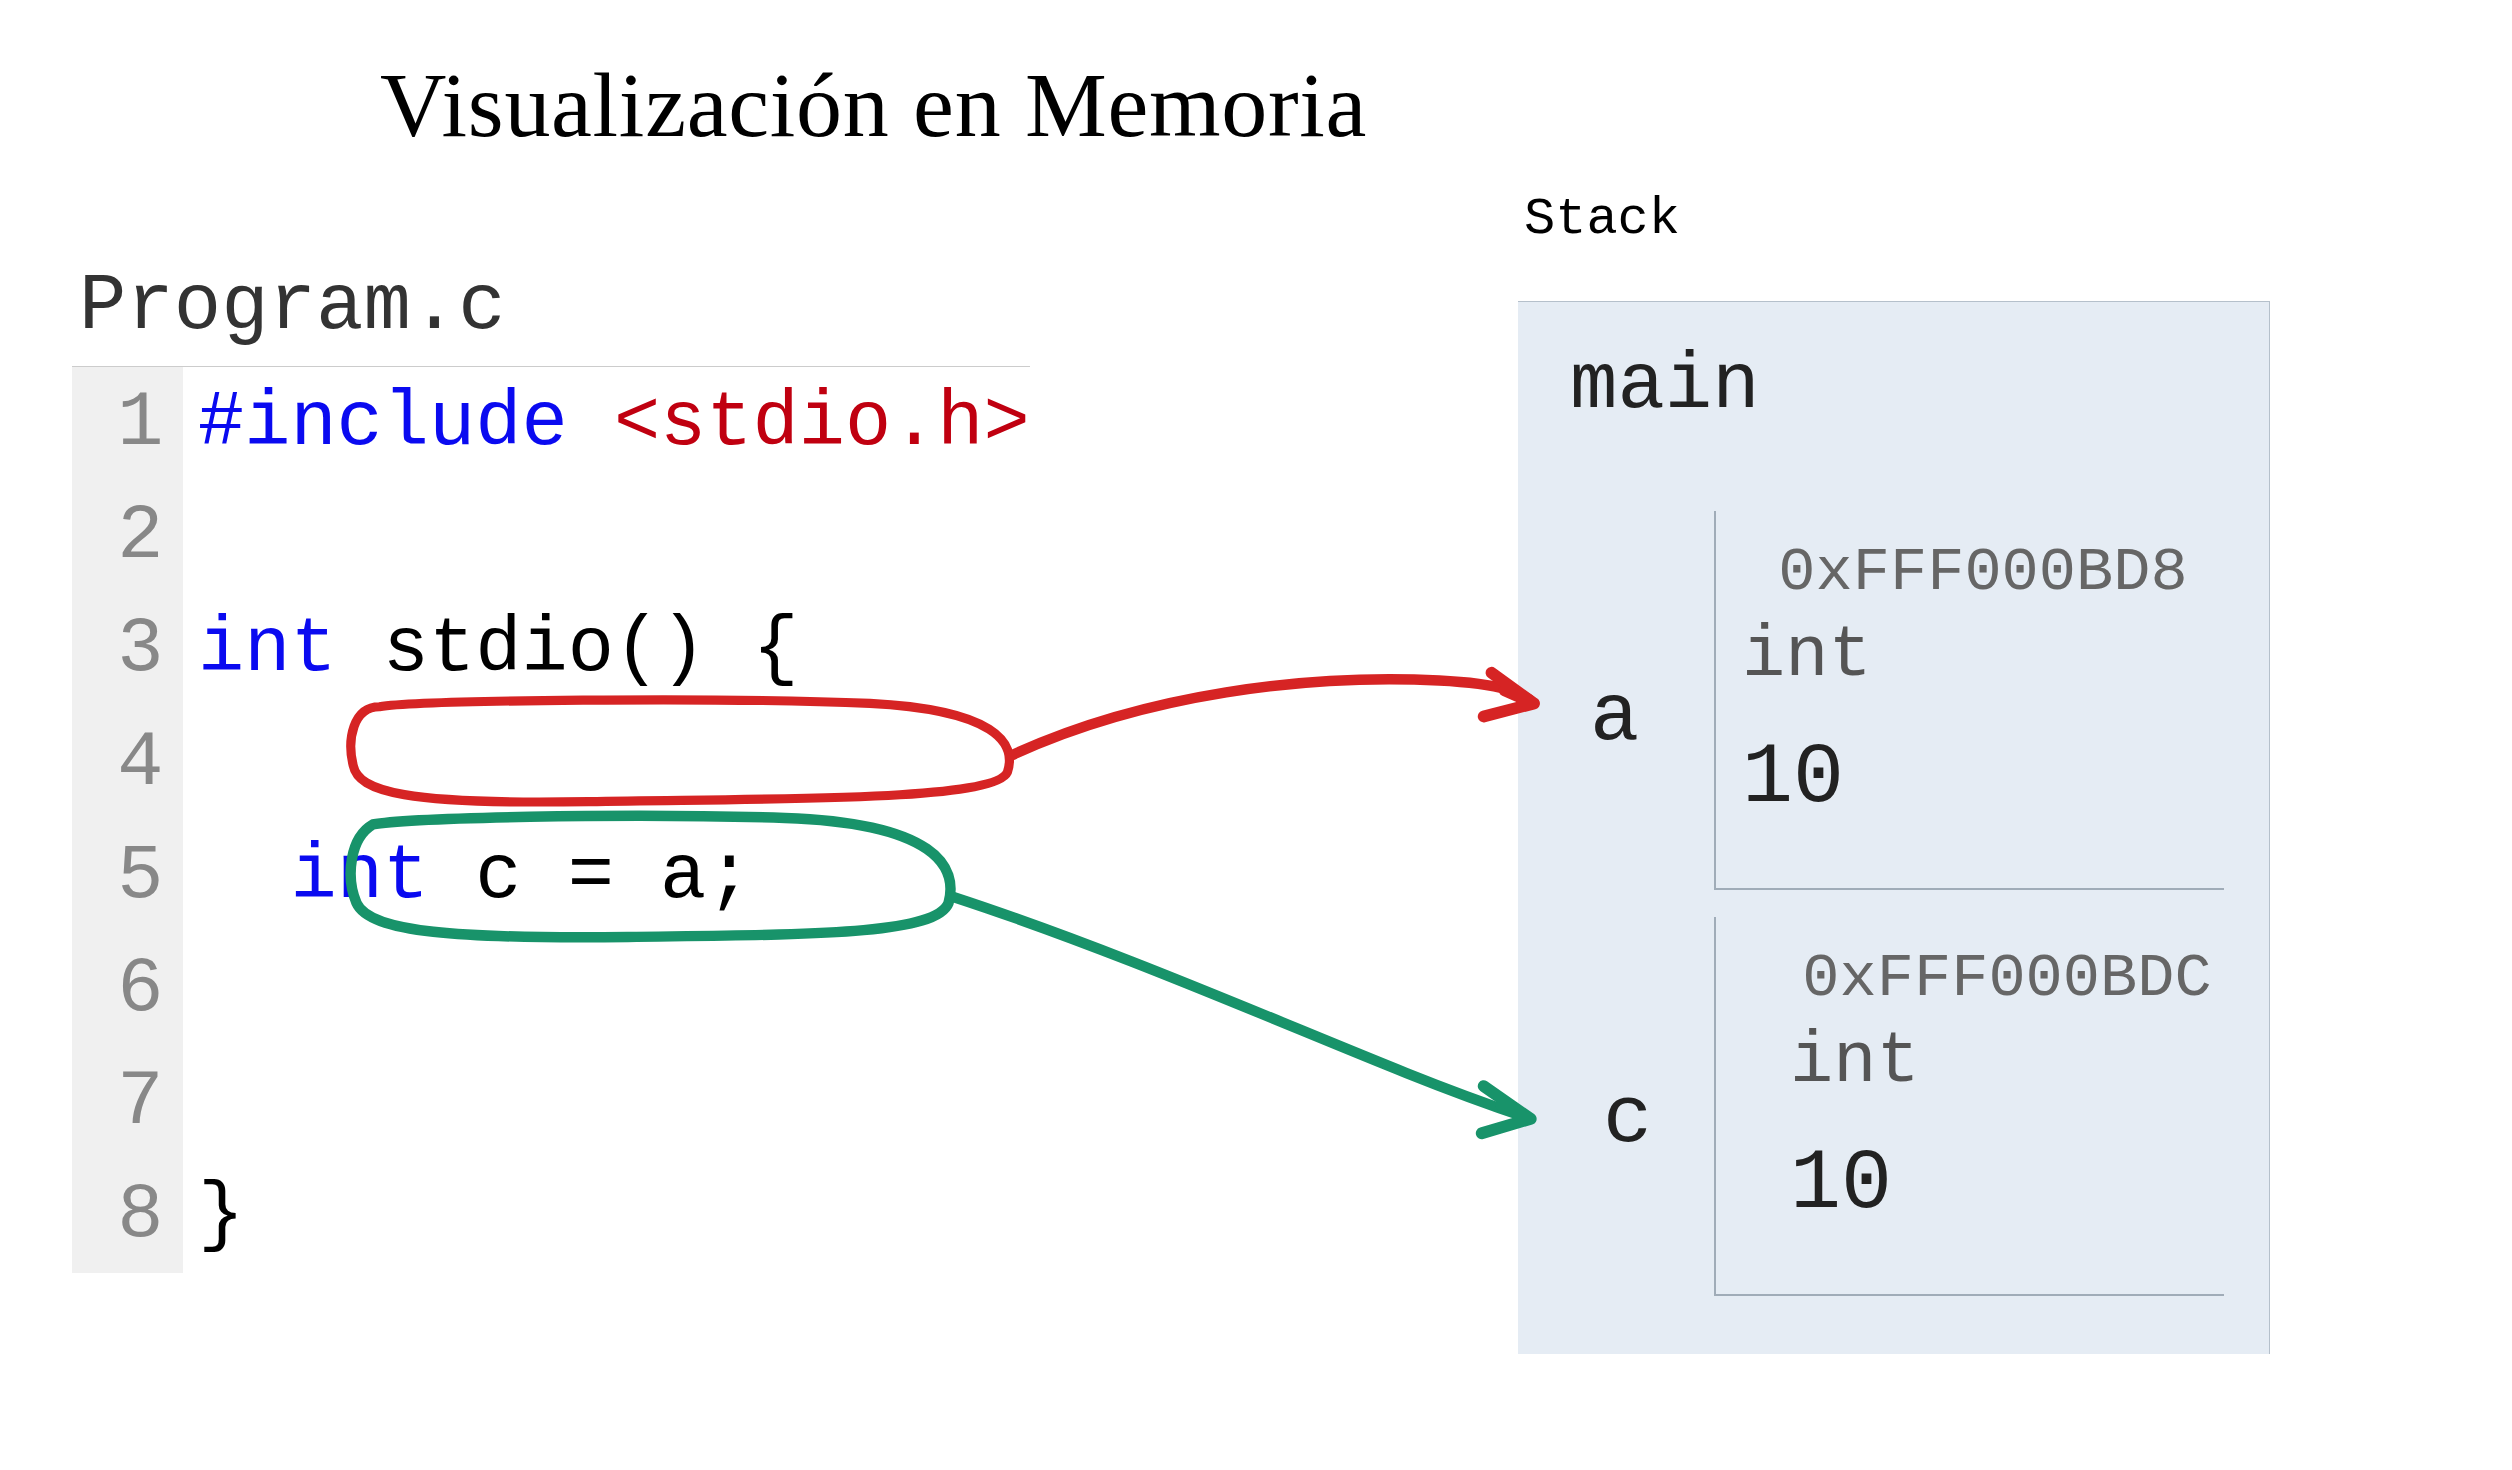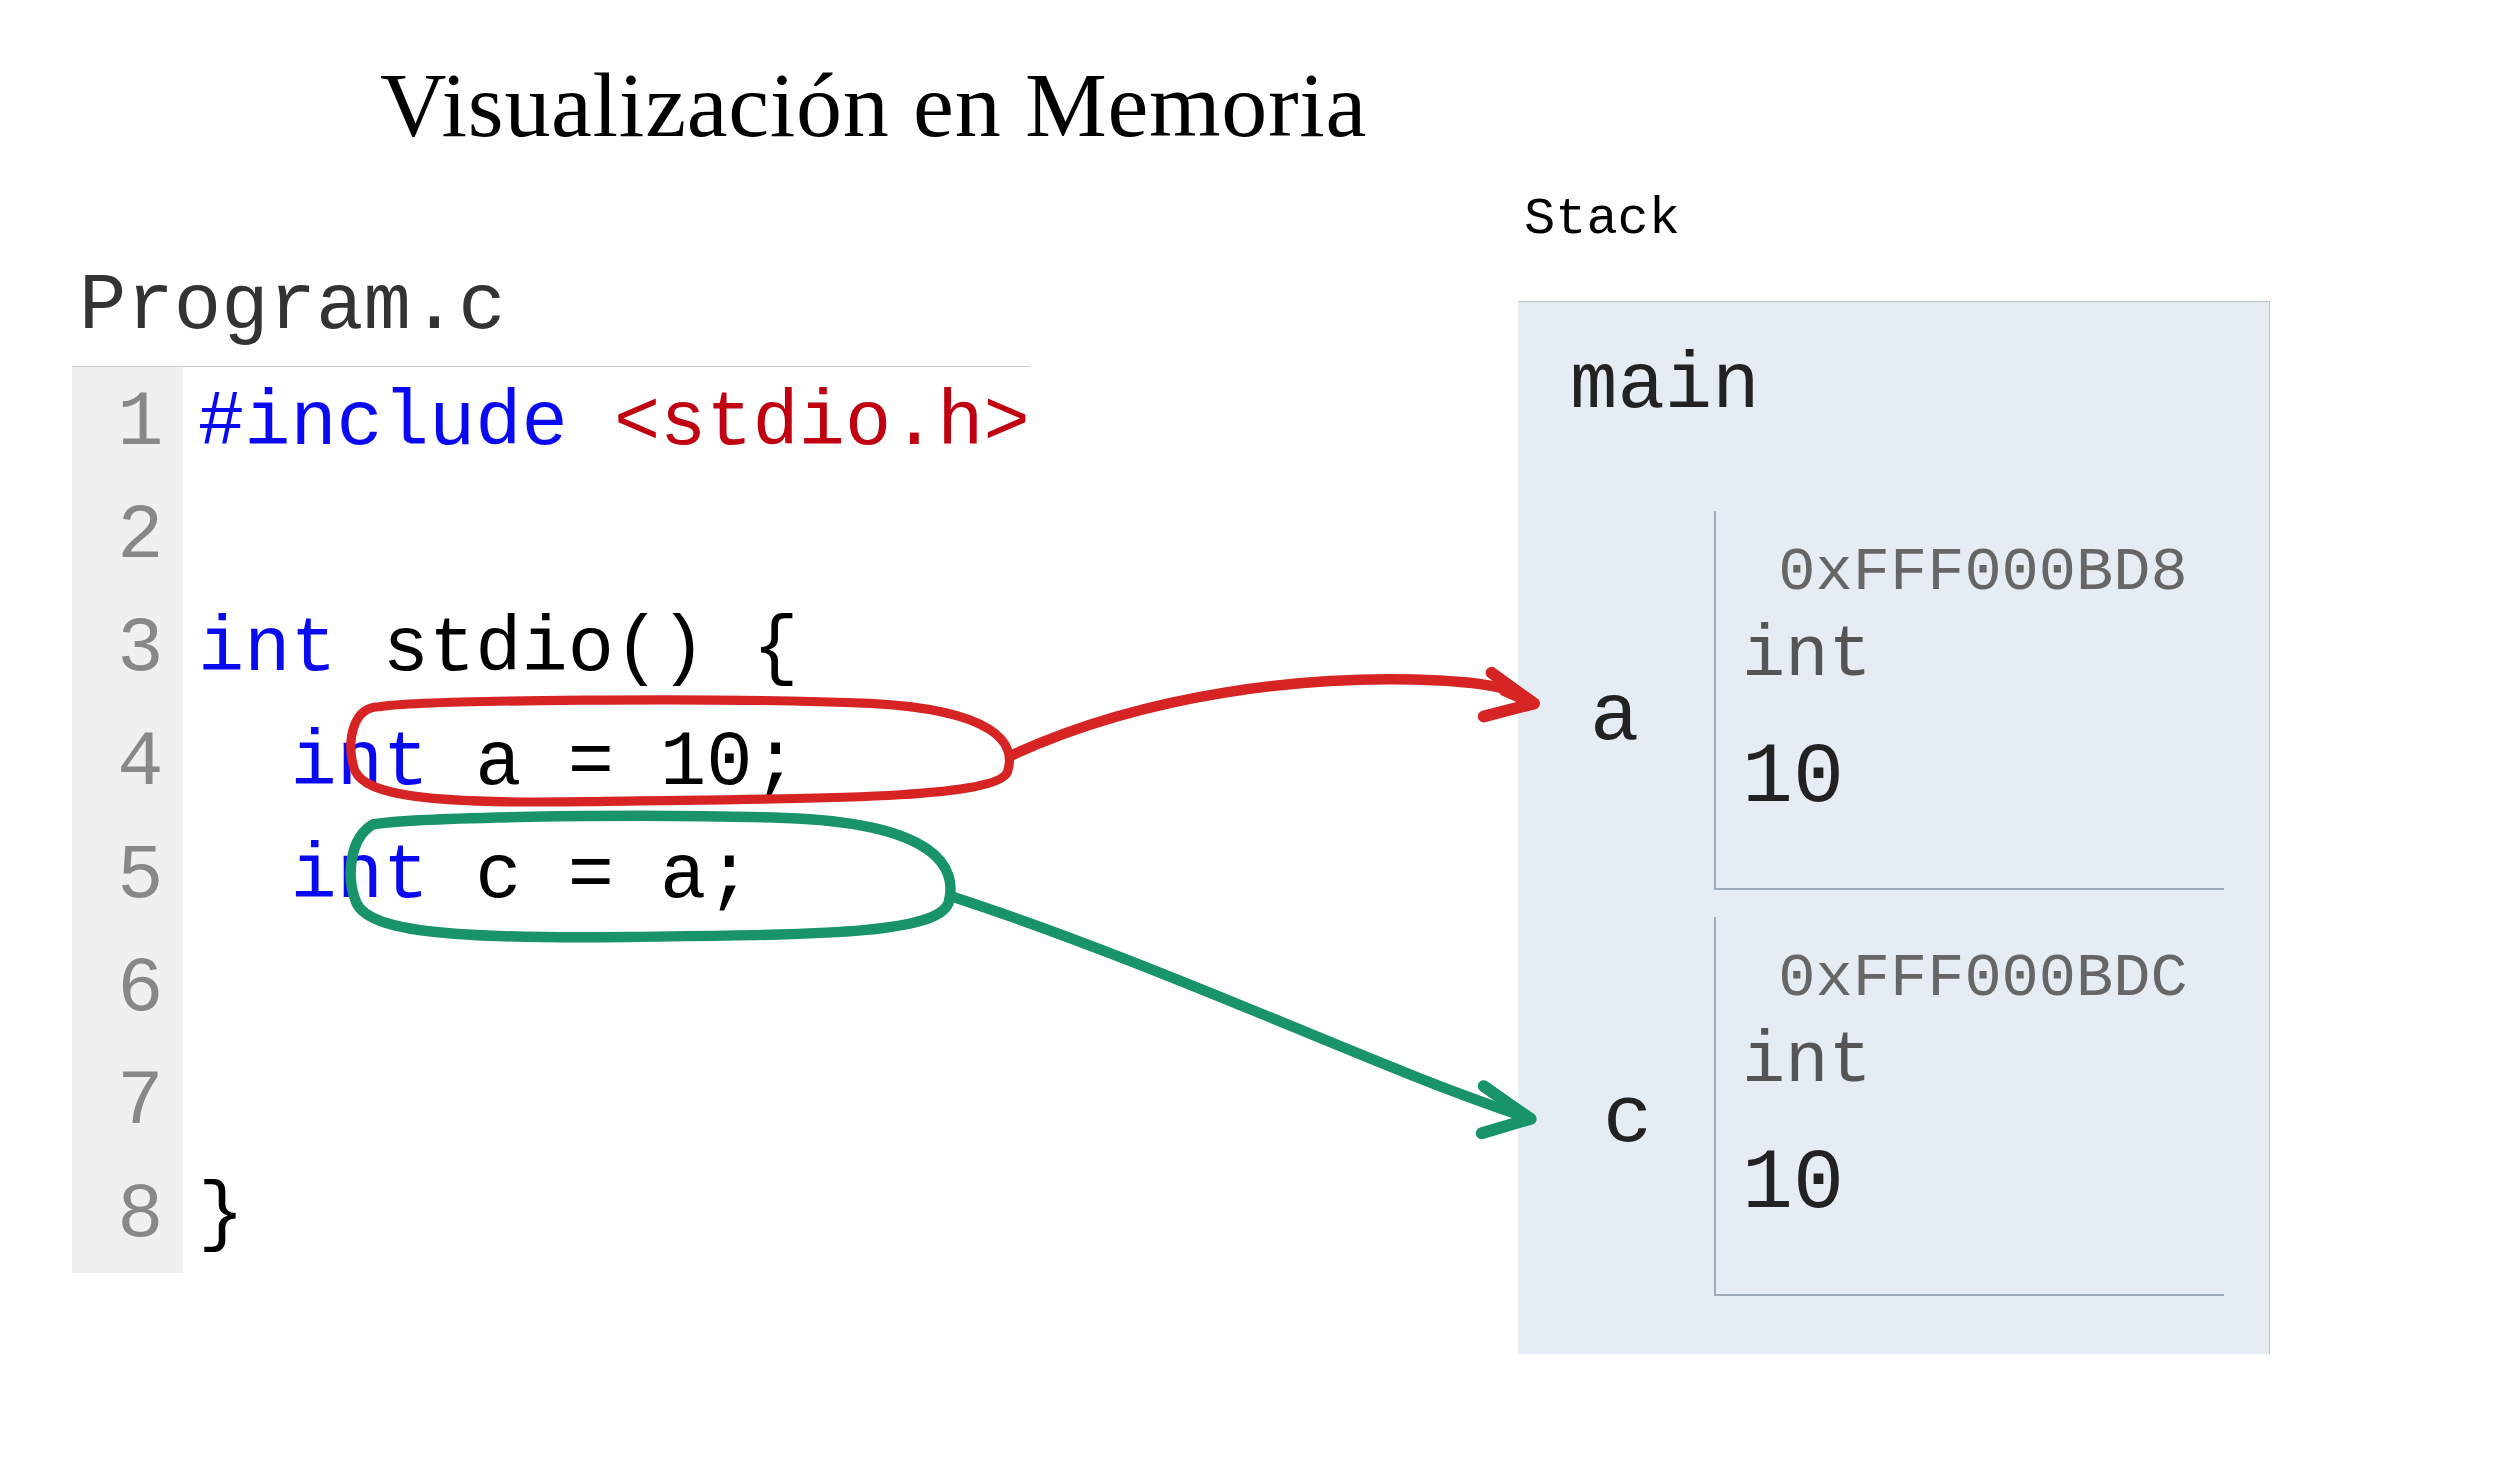--- a/index.html
+++ b/index.html
@@ -78,21 +78,21 @@
     .var-box {
       position: absolute;
       left: 196px;
       width: 510px;
       height: 379px;
       border-left: 2.6px solid #a0acb8;
       border-bottom: 2.6px solid #a0acb8;
       font-family: Consolas, 'Courier New', monospace;
     }
     .var-box.box-a { top: 209px; }
-    .var-box.box-c { top: 615px; }
+    .var-box.box-c { top: 615px; padding-left: 48px; }
     .var-addr {
       font-size: 62px;
       color: #666;
       padding: 26px 0 0 26px;
       text-align: center;
     }
     .var-type {
       font-size: 72px;
       color: #555;
       padding: 6.5px 0 0 26px;
@@ -132,21 +132,20 @@
   <div class="code-row">
     <div class="lineno">2</div>
     <div class="codecol"> </div>
   </div>
   <div class="code-row">
     <div class="lineno">3</div>
     <div class="codecol"><span class="tok-keyword">int</span> <span class="tok-ident">stdio() {</span></div>
   </div>
   <div class="code-row">
     <div class="lineno">4</div>
-    <div class="codecol">  <span class="tok-keyword">int</span> <span class="tok-ident">a = 10;</span></div>
   </div>
   <div class="code-row">
     <div class="lineno">5</div>
     <div class="codecol">  <span class="tok-keyword">int</span> <span class="tok-ident">c = a;</span></div>
   </div>
   <div class="code-row">
     <div class="lineno">6</div>
     <div class="codecol"> </div>
   </div>
   <div class="code-row">

